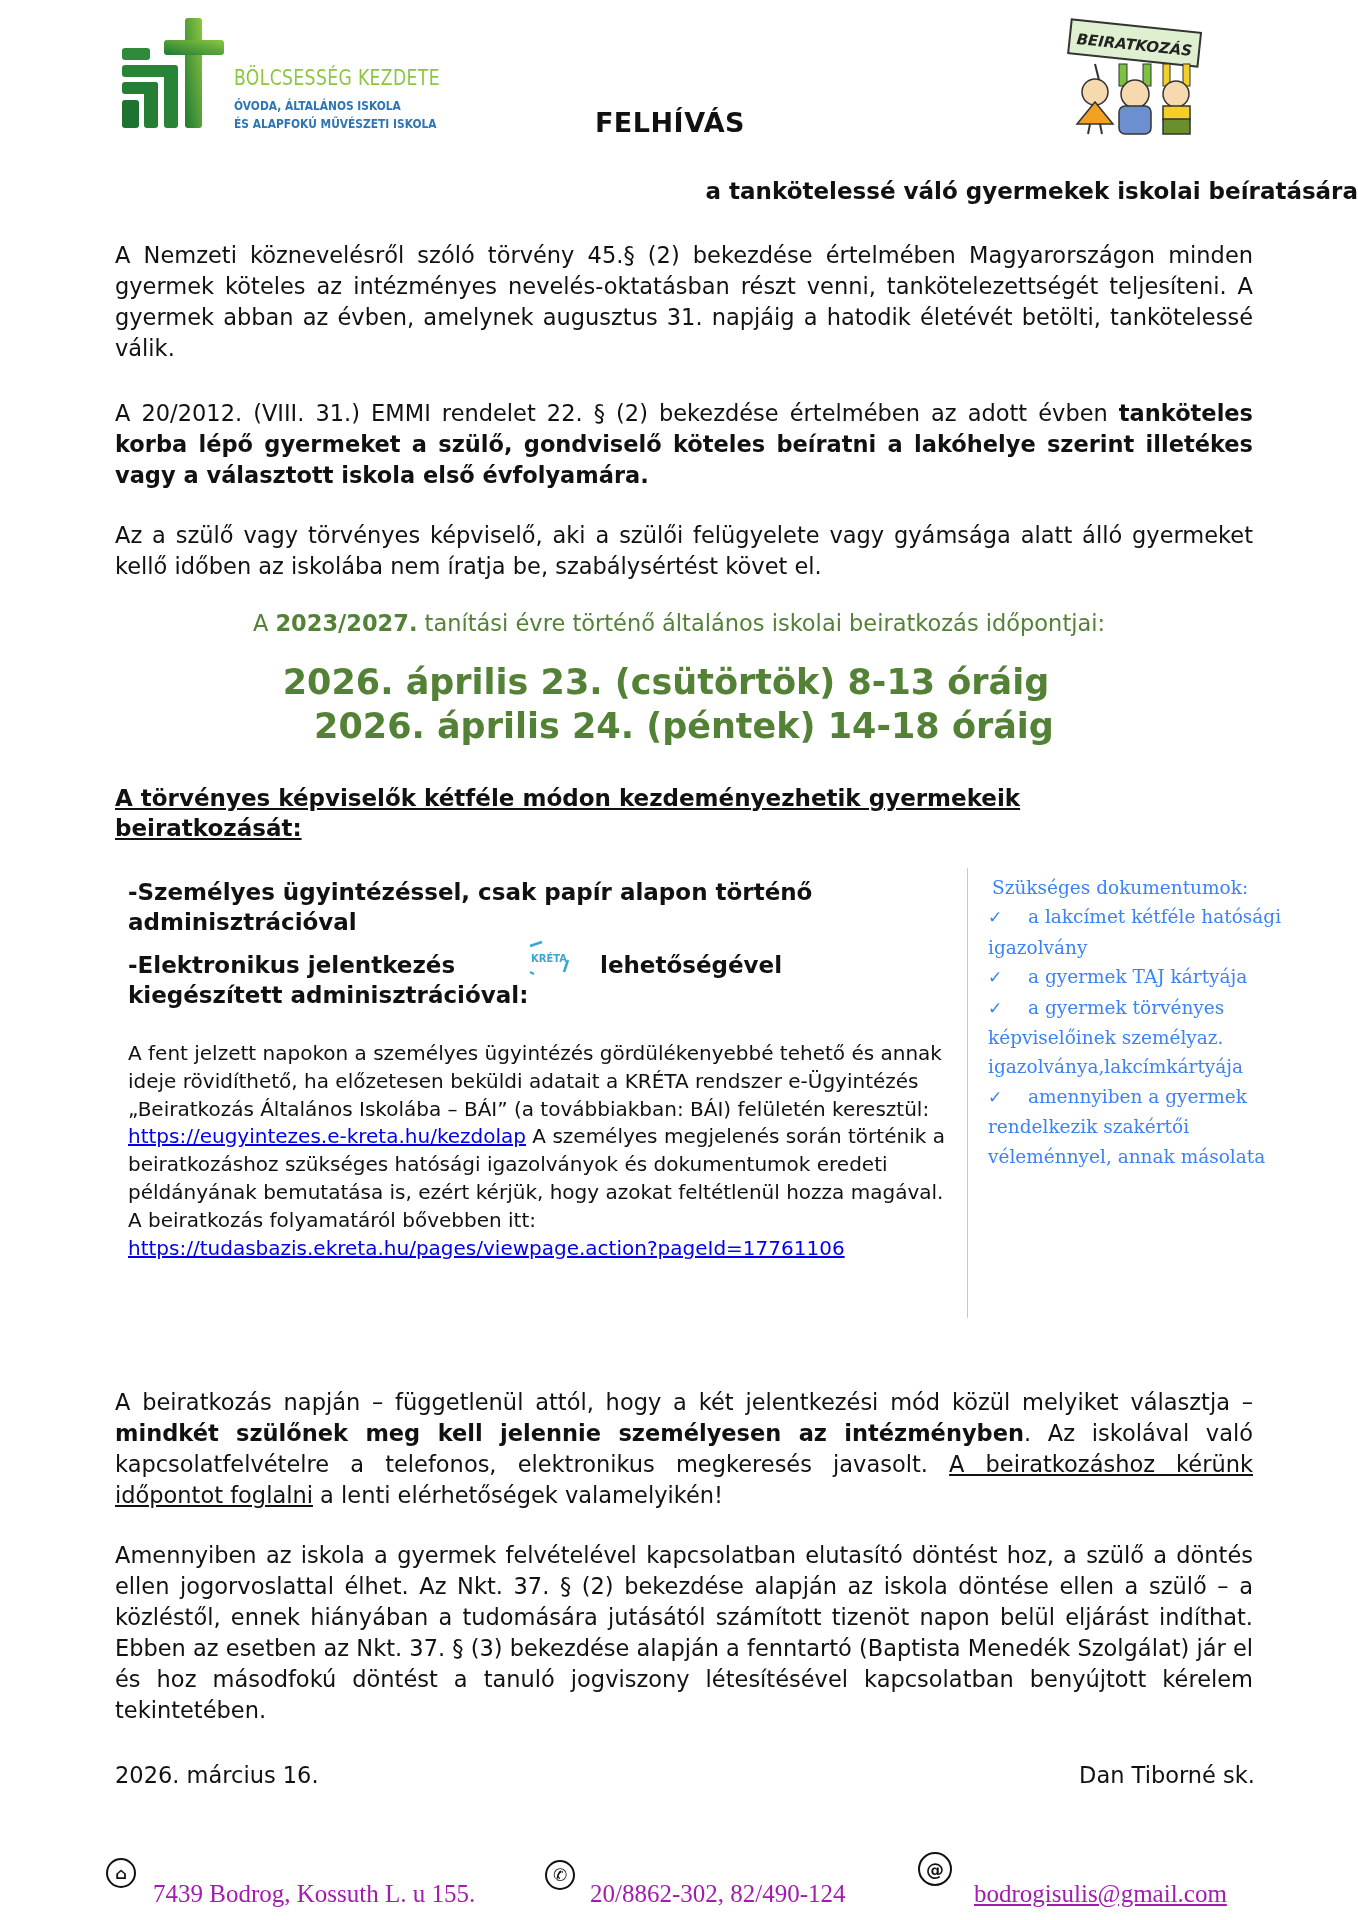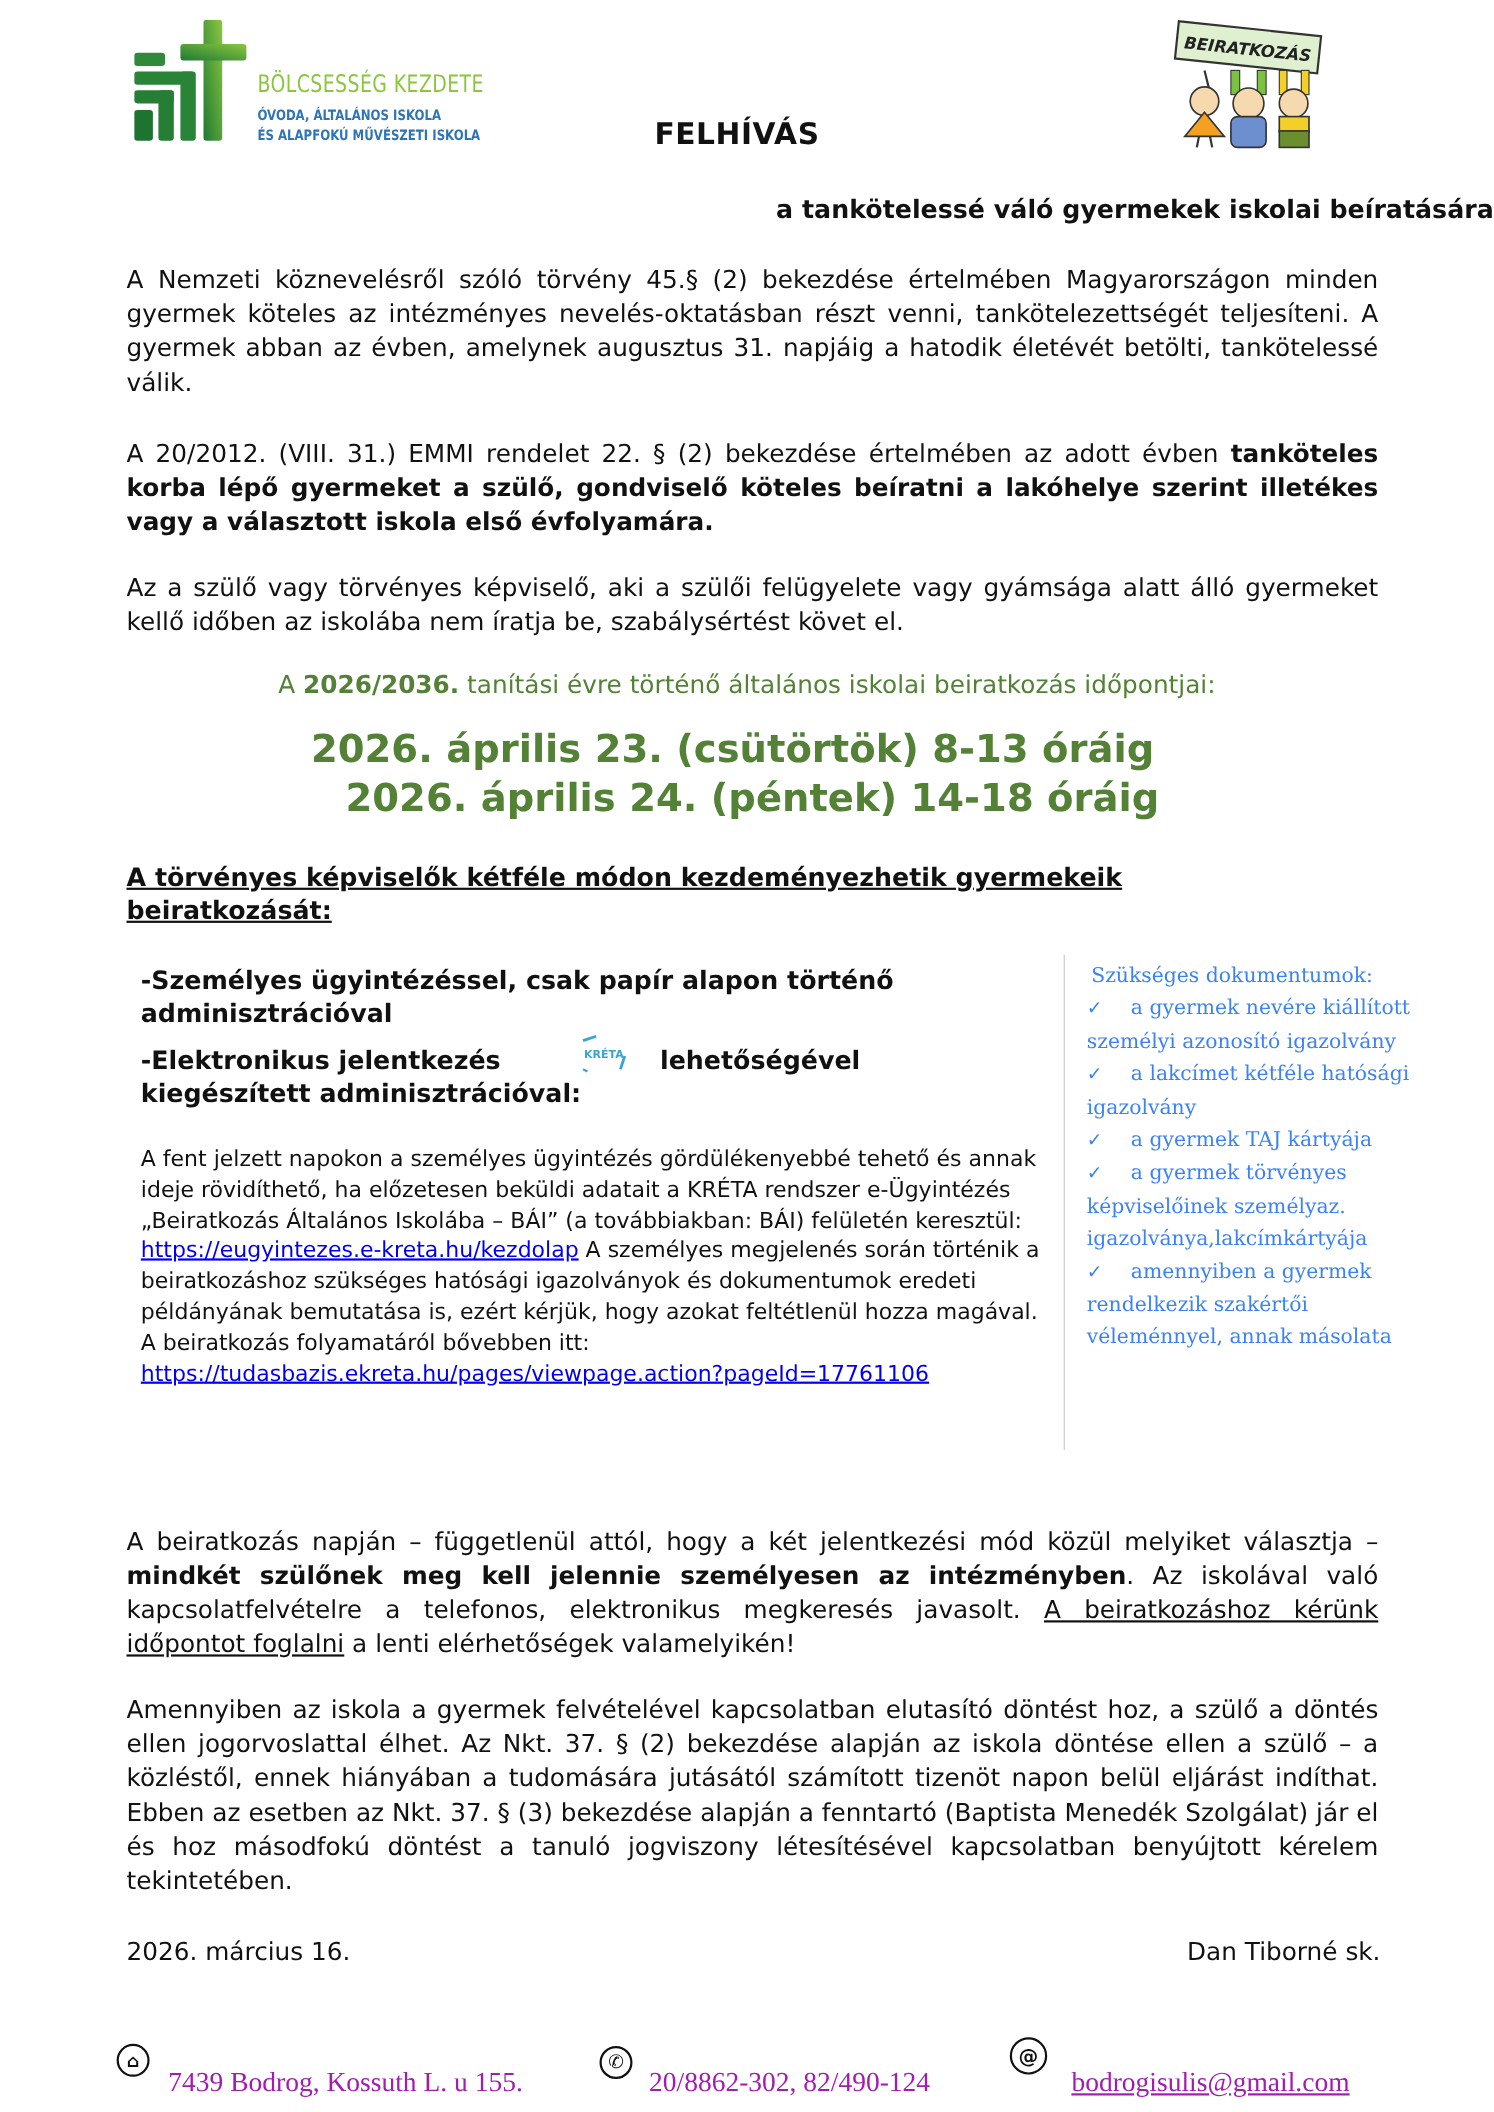--- a/index.html
+++ b/index.html
@@ -129,21 +129,21 @@
 
 <div id="title" class="abs">FELHÍVÁS</div>
 <div id="subtitle" class="abs">a tankötelessé váló gyermekek iskolai beíratására</div>
 
 <div id="p1" class="para">A Nemzeti köznevelésről szóló törvény 45.§ (2) bekezdése értelmében Magyarországon minden gyermek köteles az intézményes nevelés-oktatásban részt venni, tankötelezettségét teljesíteni. A gyermek abban az évben, amelynek augusztus 31. napjáig a hatodik életévét betölti, tankötelessé válik.</div>
 
 <div id="p2" class="para"><span>A 20/2012. (VIII. 31.) EMMI rendelet 22. § (2) bekezdése értelmében az adott évben </span><b>tanköteles korba lépő gyermeket a szülő, gondviselő köteles beíratni a lakóhelye szerint illetékes vagy a választott iskola első évfolyamára.</b></div>
 
 <div id="p3" class="para">Az a szülő vagy törvényes képviselő, aki a szülői felügyelete vagy gyámsága alatt álló gyermeket kellő időben az iskolába nem íratja be, szabálysértést követ el.</div>
 
-<div id="green-line" class="abs"><span>A </span><b>2026/2036.</b><span> tanítási évre történő általános iskolai beiratkozás időpontjai:</span></div>
+<div id="green-line" class="abs"><span>A </span><b>2023/2027.</b><span> tanítási évre történő általános iskolai beiratkozás időpontjai:</span></div>
 
 <div id="date1" class="date-line">2026. április 23. (csütörtök) 8-13 óráig</div>
 <div id="date2" class="date-line">2026. április 24. (péntek) 14-18 óráig</div>
 
 <div id="mode-heading" class="abs">A törvényes képviselők kétféle módon kezdeményezhetik gyermekeik beiratkozását:</div>
 
 <div id="bullet1" class="bullet">-Személyes ügyintézéssel, csak papír alapon történő adminisztrációval</div>
 <div id="bullet2a" class="bullet">-Elektronikus jelentkezés</div>
 <svg id="kreta-logo" class="abs" viewBox="0 0 54 42">
   <path d="M8 8 L20 4" stroke="#3aa6d0" stroke-width="2.5"></path>
@@ -153,21 +153,20 @@
 </svg>
 <div id="bullet2-tail" class="abs">lehetőségével</div>
 <div id="bullet2b" class="bullet">kiegészített adminisztrációval:</div>
 
 <div id="online-text" class="abs"><span>A fent jelzett napokon a személyes ügyintézés gördülékenyebbé tehető és annak ideje rövidíthető, ha előzetesen beküldi adatait a KRÉTA rendszer e-Ügyintézés „Beiratkozás Általános Iskolába – BÁI” (a továbbiakban: BÁI) felületén keresztül: </span><a href="#">https://eugyintezes.e-kreta.hu/kezdolap</a><span> A személyes megjelenés során történik a beiratkozáshoz szükséges hatósági igazolványok és dokumentumok eredeti példányának bemutatása is, ezért kérjük, hogy azokat feltétlenül hozza magával. A beiratkozás folyamatáról bővebben itt: </span><a href="#">https://tudasbazis.ekreta.hu/pages/viewpage.action?pageId=17761106</a></div>
 
 <div id="divider" class="abs"></div>
 
 <div id="docs" class="abs">
   <div class="doc-head">Szükséges dokumentumok:</div>
-  <div><span class="check">✓</span><span>a gyermek nevére kiállított személyi azonosító igazolvány</span></div>
   <div><span class="check">✓</span><span>a lakcímet kétféle hatósági igazolvány</span></div>
   <div><span class="check">✓</span><span>a gyermek TAJ kártyája</span></div>
   <div><span class="check">✓</span><span>a gyermek törvényes képviselőinek személyaz. igazolványa,lakcímkártyája</span></div>
   <div><span class="check">✓</span><span>amennyiben a gyermek rendelkezik szakértői véleménnyel, annak másolata</span></div>
 </div>
 
 <div id="p4" class="para"><span>A beiratkozás napján – függetlenül attól, hogy a két jelentkezési mód közül melyiket választja – </span><b>mindkét szülőnek meg kell jelennie személyesen az intézményben</b><span>. Az iskolával való kapcsolatfelvételre a telefonos, elektronikus megkeresés javasolt. </span><u>A beiratkozáshoz kérünk időpontot foglalni</u><span> a lenti elérhetőségek valamelyikén!</span></div>
 
 <div id="p5" class="para">Amennyiben az iskola a gyermek felvételével kapcsolatban elutasító döntést hoz, a szülő a döntés ellen jogorvoslattal élhet. Az Nkt. 37. § (2) bekezdése alapján az iskola döntése ellen a szülő – a közléstől, ennek hiányában a tudomására jutásától számított tizenöt napon belül eljárást indíthat. Ebben az esetben az Nkt. 37. § (3) bekezdése alapján a fenntartó (Baptista Menedék Szolgálat) jár el és hoz másodfokú döntést a tanuló jogviszony létesítésével kapcsolatban benyújtott kérelem tekintetében.</div>
 

